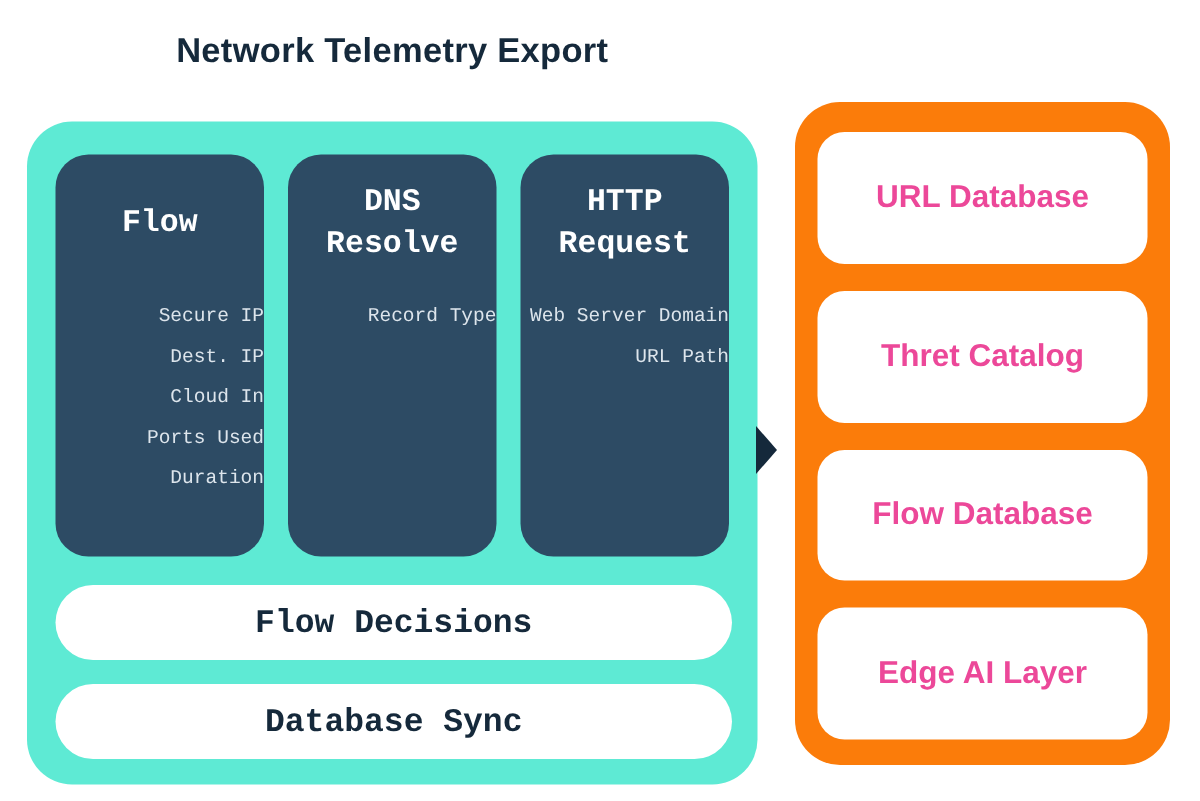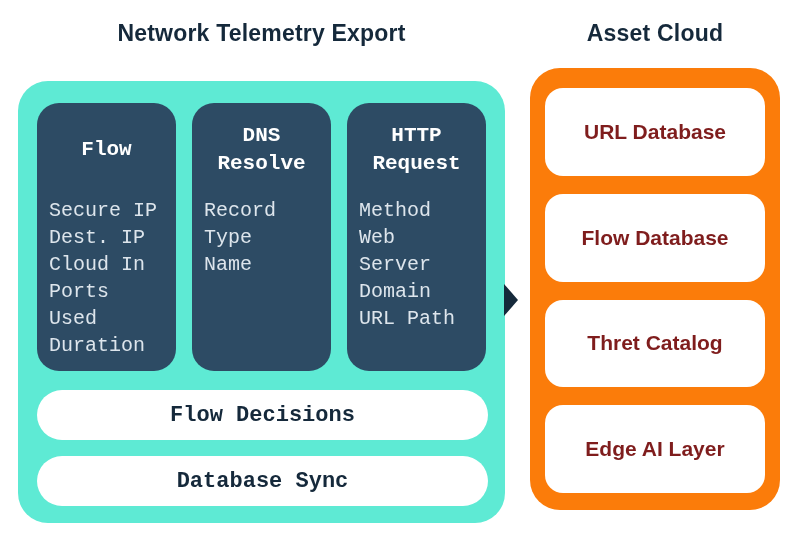--- a/index.html
+++ b/index.html
@@ -25,22 +25,22 @@
   .column{
     flex:1;background:#2d4b64;border-radius:22px;
     display:flex;flex-direction:column;min-width:0;
   }
   .col-title{
     height:94px;display:flex;align-items:center;justify-content:center;
     text-align:center;padding:0 14px;color:#ffffff;font-weight:bold;
     font-size:21px;line-height:28px;
   }
   .col-items{
-    text-align:left;color:#dde5ec;font-size:20px;line-height:27px;
-    padding:0 12px;
+    text-align:right;color:#dde5ec;font-size:13px;line-height:27px;
+    padding:0 0;
   }
   .bars{
     position:absolute;left:19px;right:17px;top:309px;
     display:flex;flex-direction:column;gap:16px;
   }
   .bar{
     height:50px;background:#ffffff;border-radius:25px;
     display:flex;align-items:center;justify-content:center;
     font-weight:bold;font-size:22px;color:#15293b;
   }
@@ -49,31 +49,30 @@
     background:#15293b;clip-path:polygon(0 0,100% 50%,0 100%);
   }
   .panel-orange{
     position:absolute;left:530px;top:68px;width:250px;height:442px;
     background:#fb7c0a;border-radius:30px;box-sizing:border-box;
     display:flex;flex-direction:column;gap:18px;padding:20px 15px 17px;
   }
   .asset-box{
     flex:1;background:#ffffff;border-radius:18px;
     display:flex;align-items:center;justify-content:center;
-    font-weight:bold;font-size:21px;color:#7f1d1d;text-align:center;
+    font-weight:bold;font-size:21px;color:#ec4899;text-align:center;
   }
 </style>
 </head>
 <body>
 
 <div class="canvas">
 
   <div class="diagram-title left">Network Telemetry Export</div>
 
-  <div class="diagram-title right">Asset Cloud</div>
 
   <div class="panel-dark">
 
     <div class="columns">
 
         <div class="column">
           <div class="col-title">Flow</div>
           <div class="col-items">
 
               <div class="col-item">Secure IP</div>
@@ -90,30 +89,28 @@
           </div>
         </div>
 
         <div class="column">
           <div class="col-title">DNS Resolve</div>
           <div class="col-items">
 
 
               <div class="col-item">Record Type</div>
 
-              <div class="col-item">Name</div>
 
           </div>
         </div>
 
         <div class="column">
           <div class="col-title">HTTP Request</div>
           <div class="col-items">
 
-              <div class="col-item">Method</div>
 
               <div class="col-item">Web Server Domain</div>
 
               <div class="col-item">URL Path</div>
 
           </div>
         </div>
 
     </div>
 
@@ -125,21 +122,21 @@
 
     </div>
 
     <div class="arrow"></div>
   </div>
 
   <div class="panel-orange">
 
       <div class="asset-box">URL Database</div>
 
+      <div class="asset-box">Thret Catalog</div>
+
       <div class="asset-box">Flow Database</div>
-
-      <div class="asset-box">Thret Catalog</div>
 
       <div class="asset-box">Edge AI Layer</div>
 
   </div>
 
 </div>
 
 </body></html>

